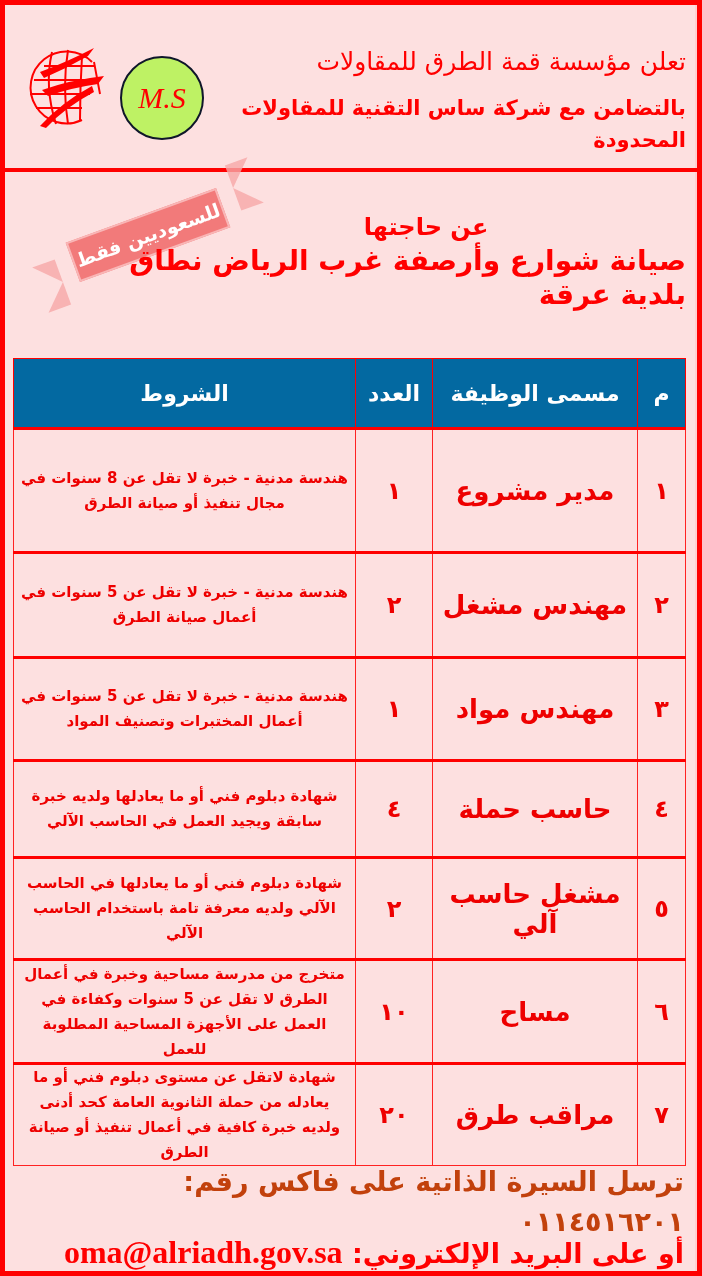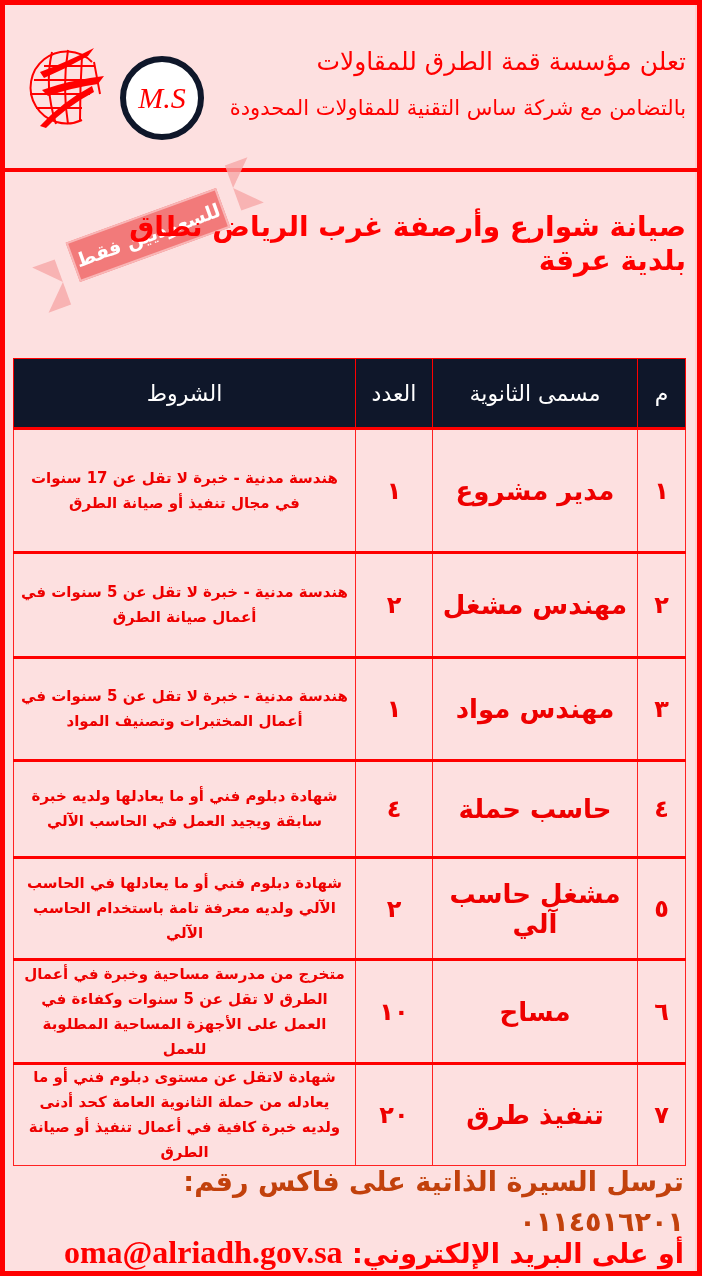--- a/index.html
+++ b/index.html
@@ -19,25 +19,25 @@
     .divider {
       position: absolute; left: 0; right: 0; top: 168px; height: 4px; background: #ff0000;
     }
     
     .header-title {
       position: absolute; right: 16px; top: 44px; width: 460px; text-align: right; direction: rtl;
       font-size: 25px; font-weight: normal; color: #ff0000; line-height: 36px; letter-spacing: 0.5px;
     }
     .header-sub {
       position: absolute; right: 16px; top: 92px; width: 480px; text-align: right; direction: rtl;
-      font-size: 21px; font-weight: normal; color: #ff0000; line-height: 32px;
+      font-size: 21px; font-weight: bold; color: #ff0000; line-height: 32px;
     }
     .logo-ms {
       position: absolute; left: 120px; top: 56px; width: 84px; height: 84px; border-radius: 50%;
-      border: 6px solid #0f172a; background: #ffffff; box-sizing: border-box;
+      border: 2px solid #0f172a; background: #bef264; box-sizing: border-box;
       display: flex; align-items: center; justify-content: center;
       font-family: "Liberation Serif", serif; font-style: italic; font-size: 30px; color: #ff0000;
     }
     .logo-globe { position: absolute; left: 22px; top: 42px; width: 90px; height: 90px; }
 
     
     .ribbon {
       position: absolute; left: 28px; top: 200px; width: 240px; height: 70px;
       transform: rotate(-20deg); transform-origin: center;
     }
@@ -66,21 +66,21 @@
     .intro-line1 { font-size: 24px; line-height: 34px; padding-left: 40px; }
     .intro-line2 { font-size: 24px; line-height: 34px; text-align: right; padding-right: 14px; }
     .intro-line3 { font-size: 28px; line-height: 34px; text-align: right; padding-right: 0; }
 
     
     .jobs-table {
       position: absolute; left: 13px; top: 358px; width: 673px;
       border-collapse: collapse; direction: rtl; table-layout: fixed;
     }
     .jobs-table th {
-      background: #0f172a; color: #ffffff; font-size: 22px; font-weight: normal;
+      background: #0369a1; color: #ffffff; font-size: 22px; font-weight: bold;
       height: 68px; padding: 0; border: 1px solid #ff0000;
     }
     .jobs-table td {
       border: 1.5px solid #ff2222; text-align: center; vertical-align: middle; padding: 0 6px;
       color: #ee0000; font-weight: bold;
     }
     .jobs-table tr.job-row td { border-top: 3px solid #ff0000; }
     .col-num { width: 48px; }
     .col-title { width: 205px; }
     .col-count { width: 77px; }
@@ -131,44 +131,45 @@
 
 <div class="divider"></div>
 
 <div class="ribbon">
   <div class="ribbon-tail-l"></div>
   <div class="ribbon-tail-r"></div>
   <div class="ribbon-body">للسعوديين فقط</div>
 </div>
 
 <div class="intro">
+  <div class="intro-line1">عن حاجتها</div>
   <div class="intro-line3">صيانة شوارع وأرصفة غرب الرياض نطاق بلدية عرقة</div>
 </div>
 
 <table class="jobs-table">
   <colgroup>
     <col class="col-num">
       <col class="col-title">
       <col class="col-count">
       <col class="col-cond">
   </colgroup>
   <thead>
     <tr>
       <th>م</th>
-      <th>مسمى الثانوية</th>
+      <th>مسمى الوظيفة</th>
       <th>العدد</th>
       <th>الشروط</th>
     </tr>
   </thead>
   <tbody>
     <tr class="job-row" style="height:124px">
       <td class="cell-num">١</td>
       <td class="cell-title">مدير مشروع</td>
       <td class="cell-count">١</td>
-      <td class="cell-cond">هندسة مدنية - خبرة لا تقل عن 17 سنوات في مجال تنفيذ أو صيانة الطرق</td>
+      <td class="cell-cond">هندسة مدنية - خبرة لا تقل عن 8 سنوات في مجال تنفيذ أو صيانة الطرق</td>
     </tr>
     <tr class="job-row" style="height:105px">
       <td class="cell-num">٢</td>
       <td class="cell-title">مهندس مشغل</td>
       <td class="cell-count">٢</td>
       <td class="cell-cond">هندسة مدنية - خبرة لا تقل عن 5 سنوات في أعمال صيانة الطرق</td>
     </tr>
     <tr class="job-row" style="height:103px">
       <td class="cell-num">٣</td>
       <td class="cell-title">مهندس مواد</td>
@@ -188,21 +189,21 @@
       <td class="cell-cond">شهادة دبلوم فني أو ما يعادلها في الحاسب الآلي ولديه معرفة تامة باستخدام الحاسب الآلي</td>
     </tr>
     <tr class="job-row" style="height:104px">
       <td class="cell-num">٦</td>
       <td class="cell-title">مساح</td>
       <td class="cell-count">١٠</td>
       <td class="cell-cond">متخرج من مدرسة مساحية وخبرة في أعمال الطرق لا تقل عن 5 سنوات وكفاءة في العمل على الأجهزة المساحية المطلوبة للعمل</td>
     </tr>
     <tr class="job-row" style="height:91px">
       <td class="cell-num">٧</td>
-      <td class="cell-title">تنفيذ طرق</td>
+      <td class="cell-title">مراقب طرق</td>
       <td class="cell-count">٢٠</td>
       <td class="cell-cond">شهادة لاتقل عن مستوى دبلوم فني أو ما يعادله من حملة الثانوية العامة كحد أدنى ولديه خبرة كافية في أعمال تنفيذ أو صيانة الطرق</td>
     </tr>
   </tbody>
 </table>
 
 <div class="footer-fax">
   <span>ترسل السيرة الذاتية على فاكس رقم:</span>
   <span class="fax-value">٠١١٤٥١٦٢٠١</span>
 </div>

